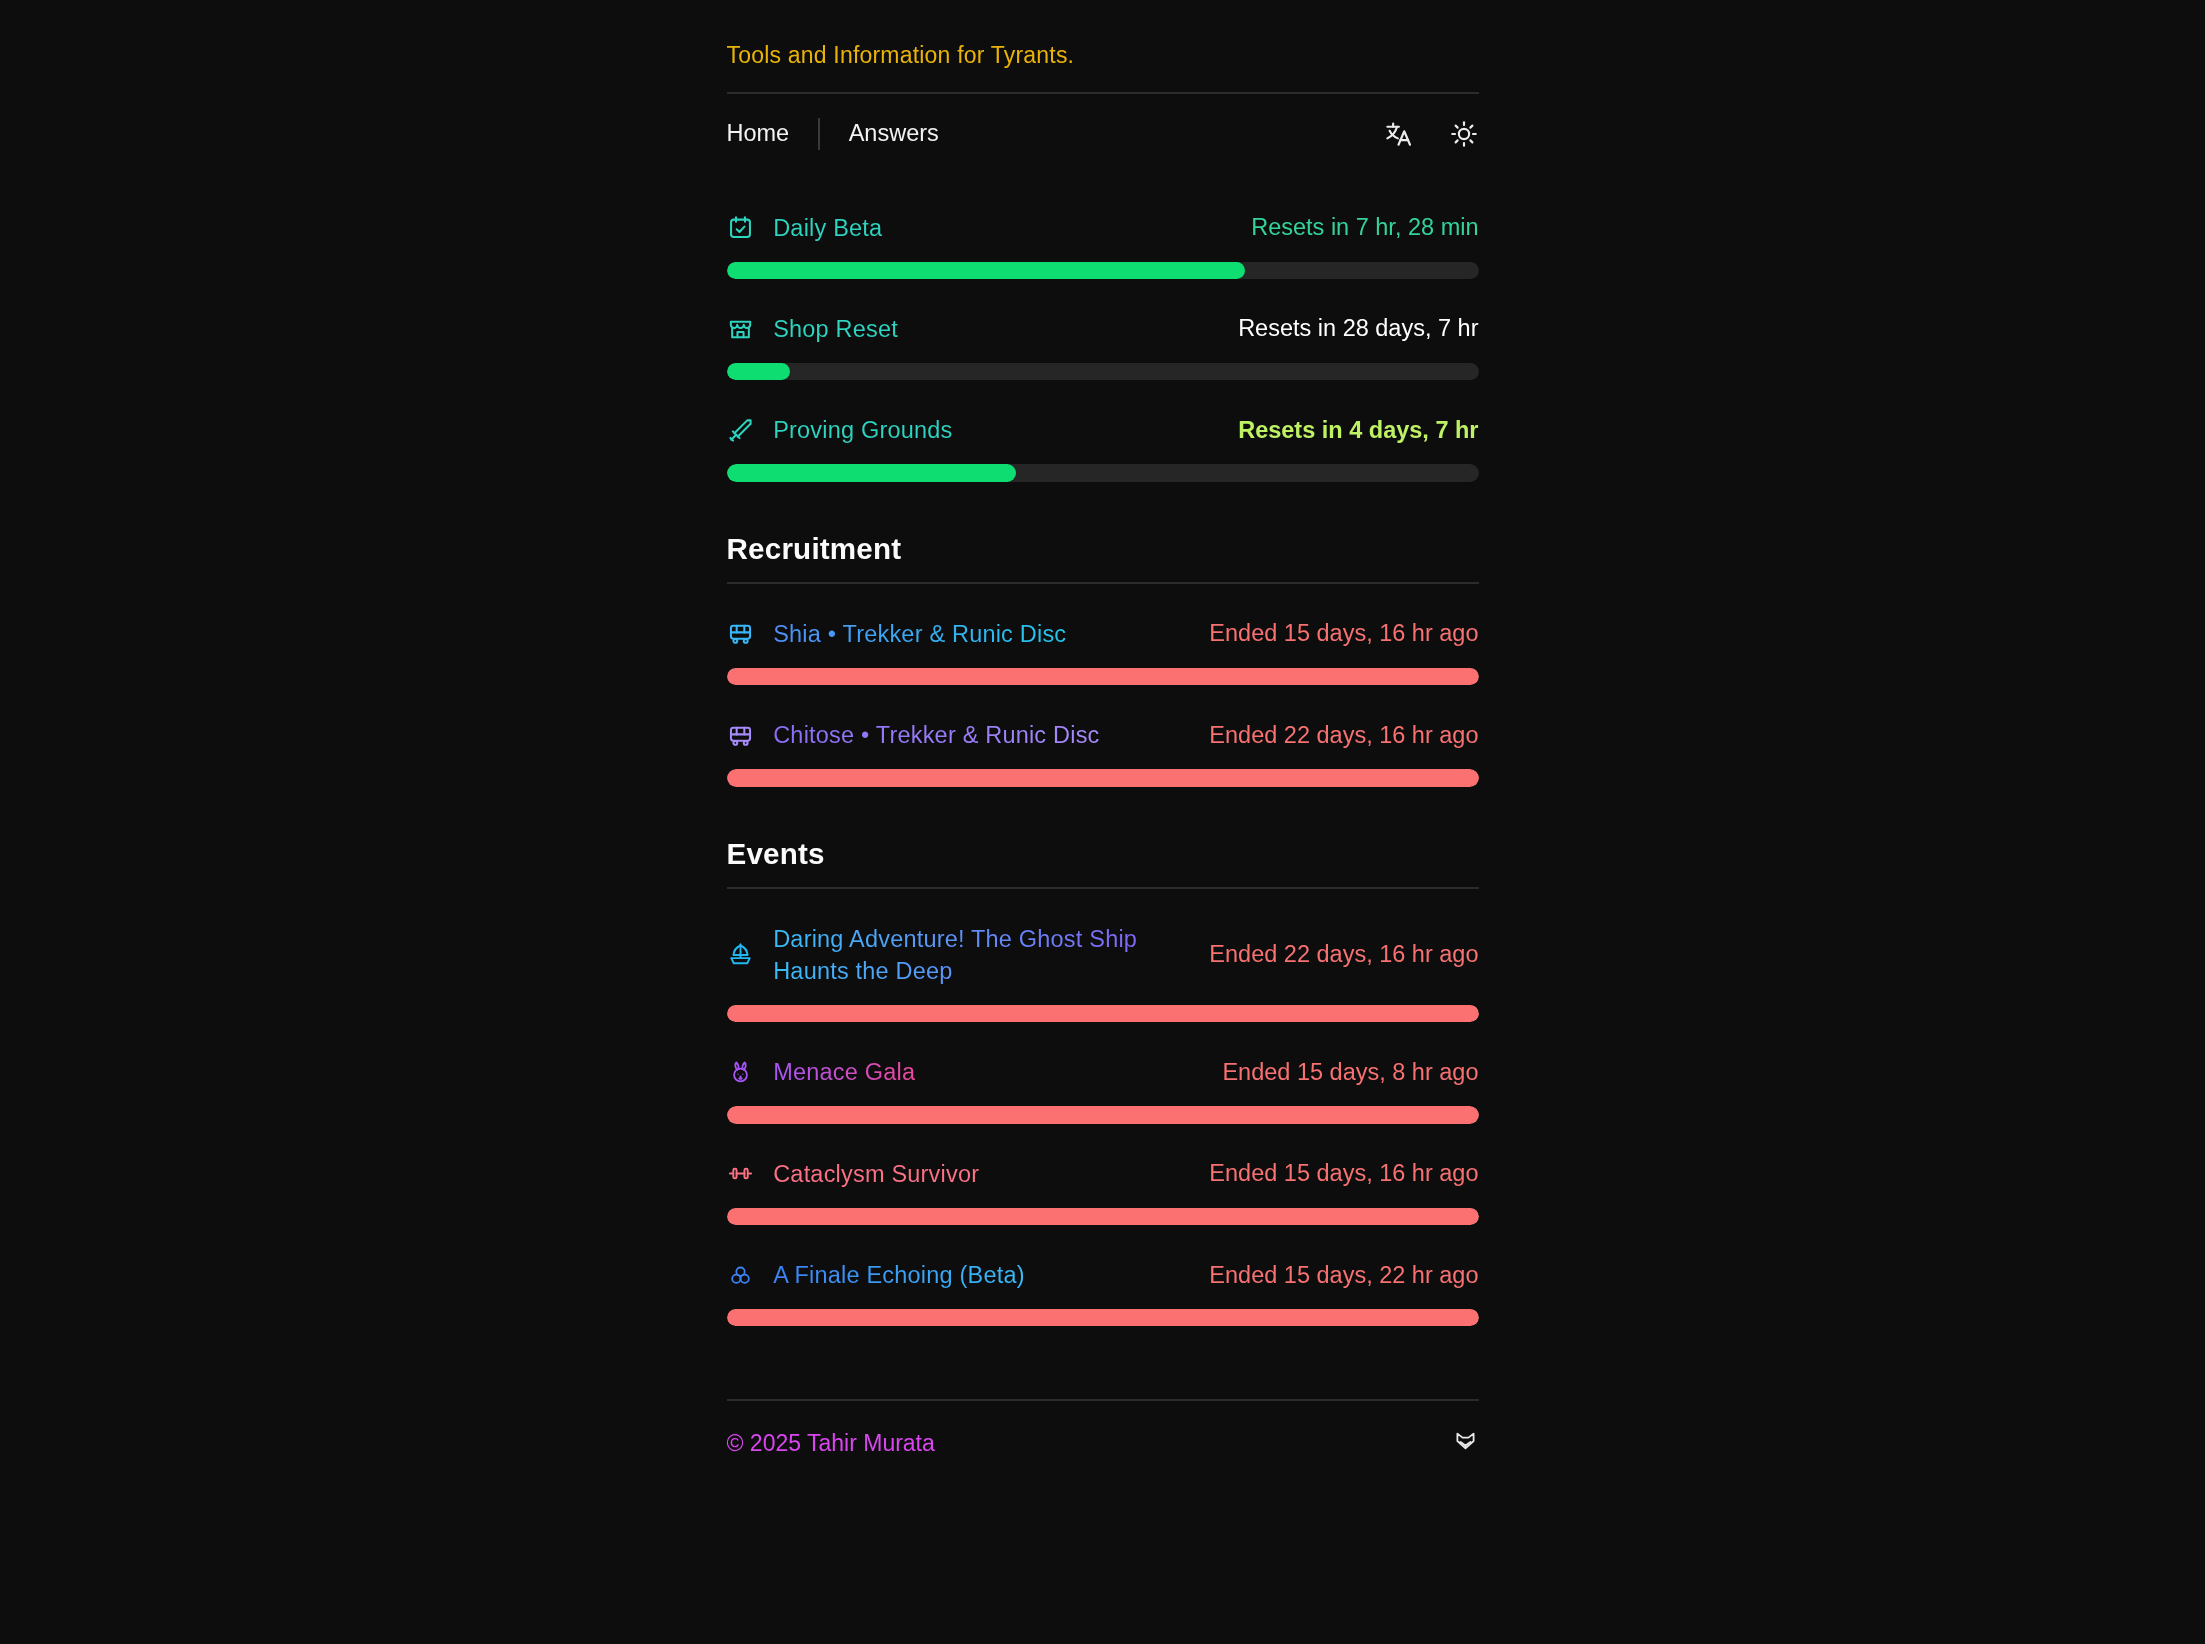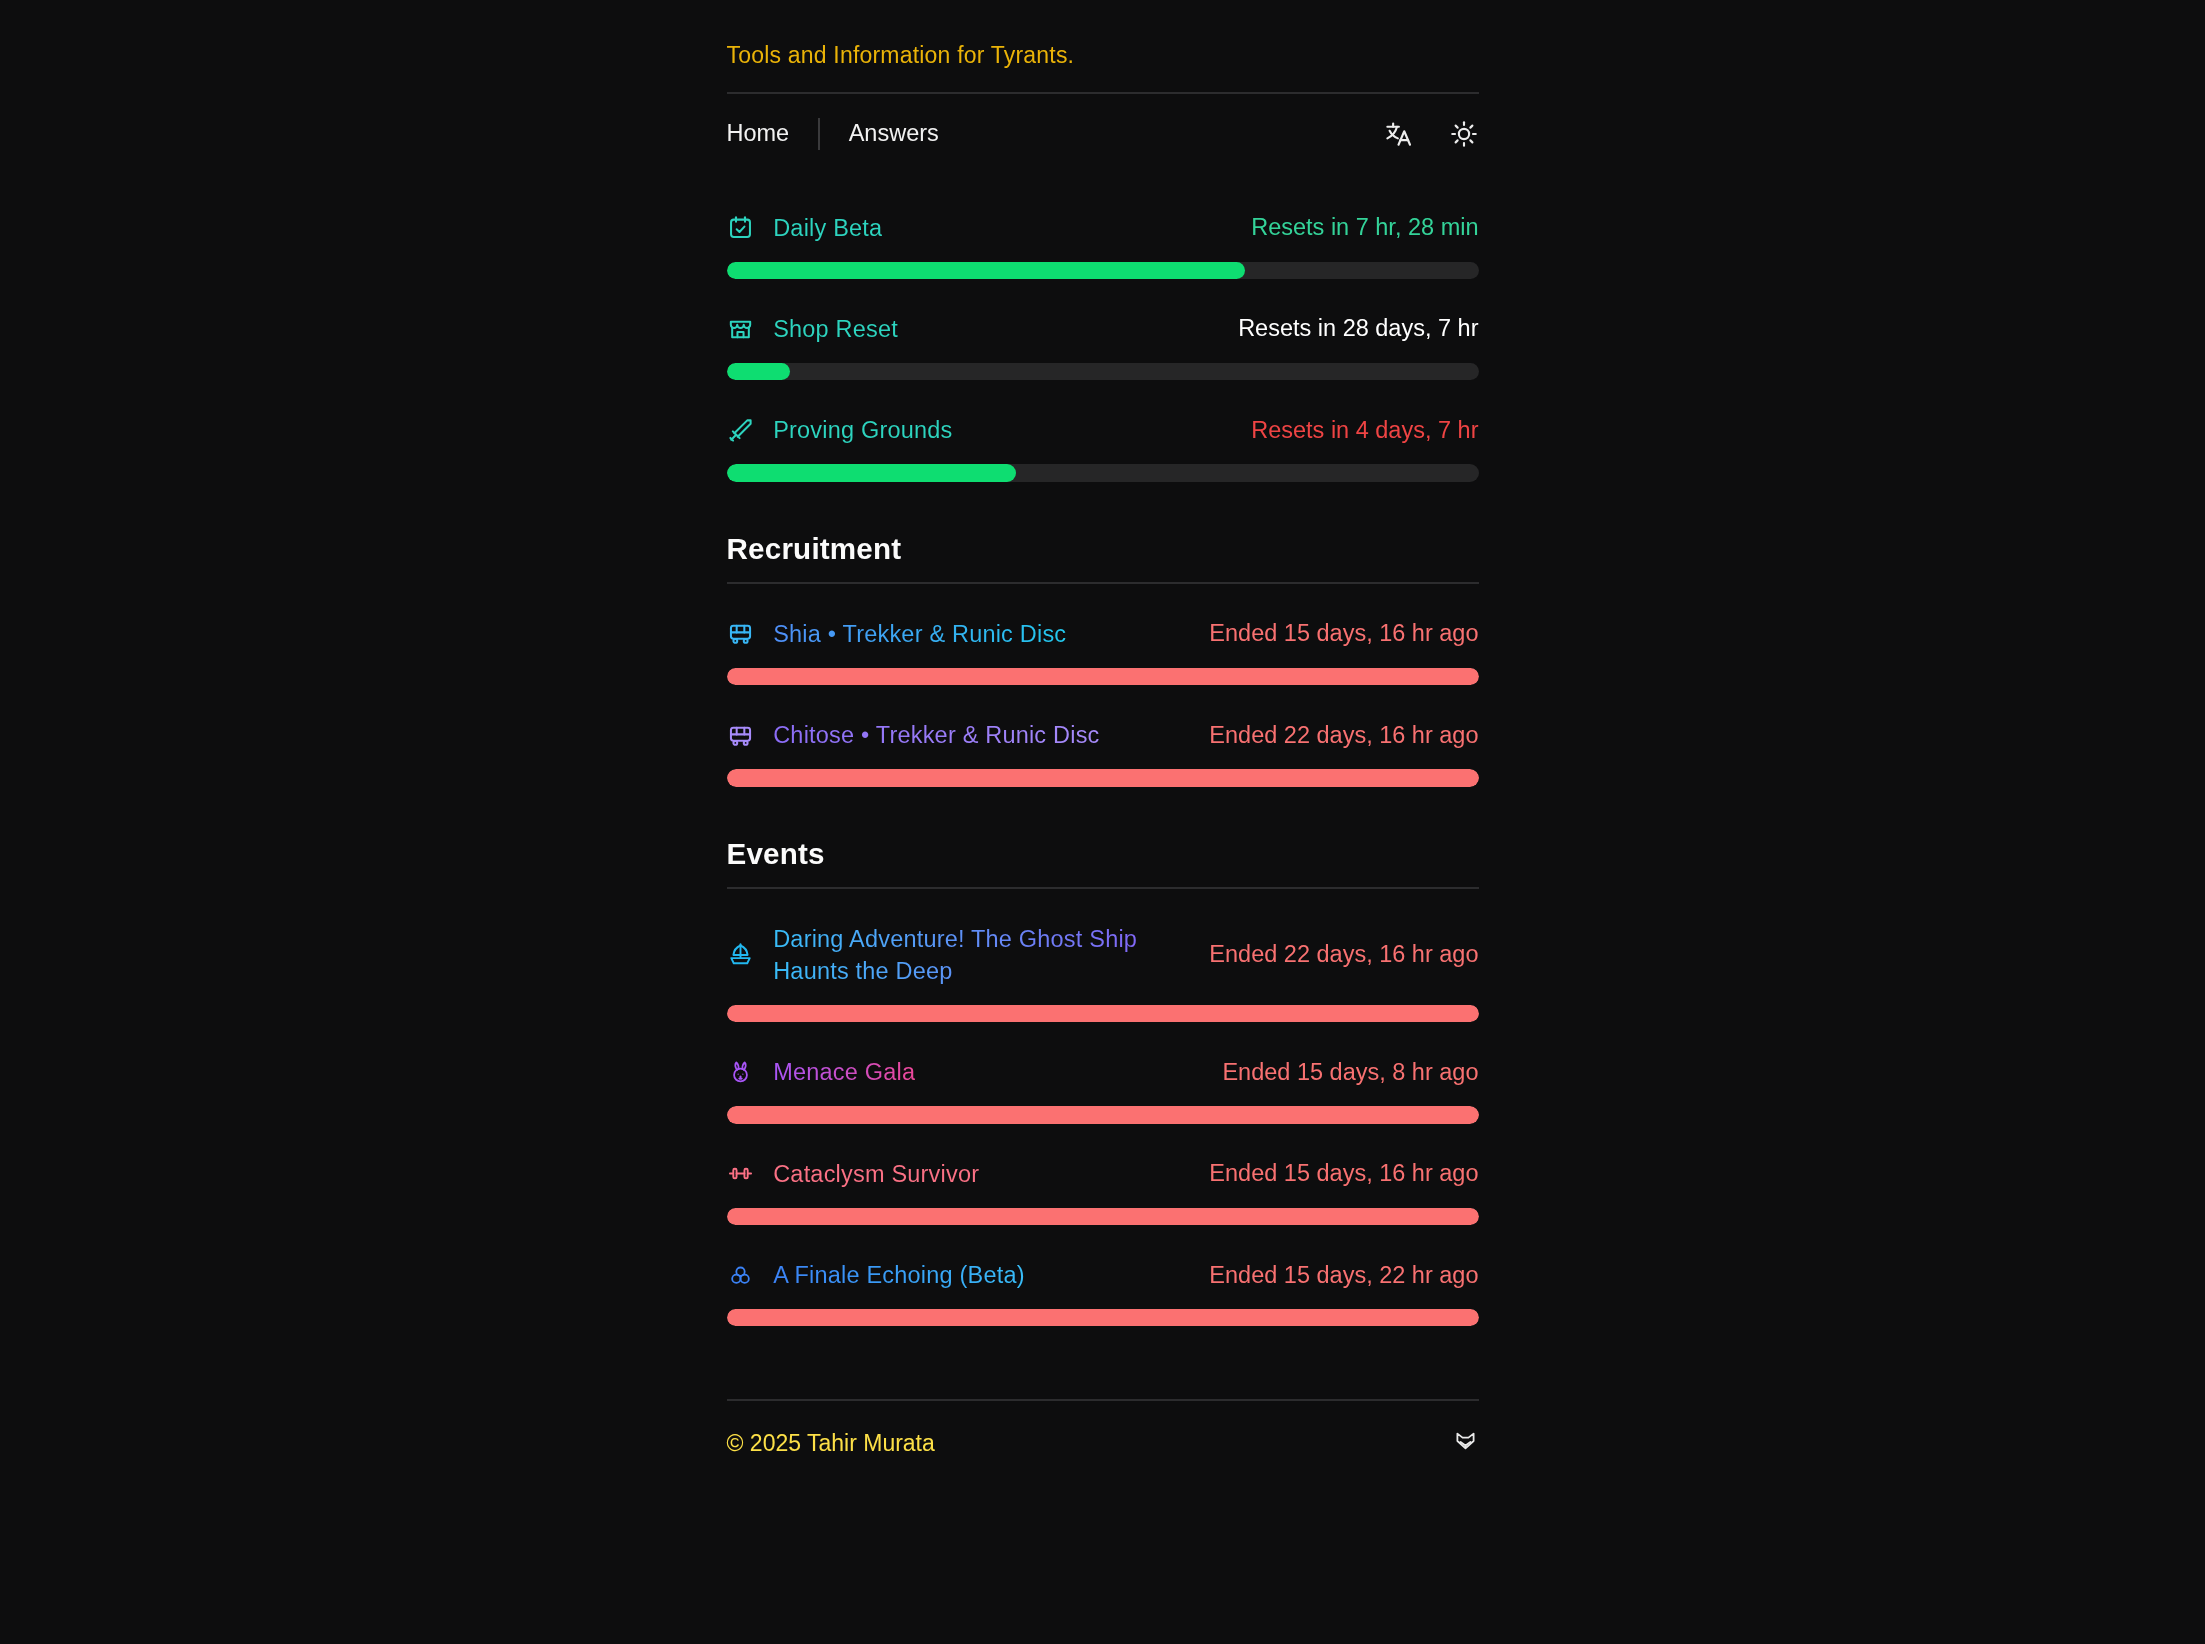--- a/index.html
+++ b/index.html
@@ -44,21 +44,21 @@
 
   
   .section{margin-top:50px;}
   .section-title{font-size:29.6px;font-weight:700;color:#fbfbfb;margin:0;letter-spacing:0.2px;}
   .section .divider{margin-top:16.7px;}
   .section .item-row:first-of-type{margin-top:53px;}
 
   
   .footer-divider{margin-top:73px;}
   .footer{display:flex;align-items:center;padding:29px 0;}
-  .footer-text{font-size:23px;color:#fde047;}
+  .footer-text{font-size:23px;color:#d946ef;}
   .footer-icon{margin-left:auto;width:27px;height:27px;color:#e8e8e8;cursor:pointer;display:inline-flex;}
   .footer-icon svg{width:100%;height:100%;}
 </style>
 </head>
 <body>
 
 <div class="container">
 
   <div class="tagline">Tools and Information for Tyrants.</div>
   <div class="divider top"></div>
@@ -141,21 +141,21 @@
           <span class="icon" style="color: rgb(45, 212, 191);">
             <svg viewBox="0 0 24 24" fill="none" stroke="currentColor" stroke-width="1.8" stroke-linecap="round" stroke-linejoin="round">
               <path d="M9.5 17.5 21 6V3h-3L6.5 14.5"></path>
               <path d="M11.2 18.8l-6-6"></path>
               <path d="M8.2 15.8l-4.4 4.4"></path>
               <path d="M5.4 21l-2.4-2.4"></path>
             </svg>
           </span>
           <span class="row-label grad" style="background-image: linear-gradient(90deg, rgb(45, 212, 191), rgb(45, 212, 191));">Proving Grounds</span>
         </div>
-        <span class="row-status" style="color: #ef4444;">Resets in 4 days, 7 hr</span>
+        <span class="row-status" style="color: #bef264; font-weight: bold;">Resets in 4 days, 7 hr</span>
       </div>
       <div class="bar">
         <div class="bar-fill" style="width: 38.5%; background: rgb(14, 221, 113);"></div>
       </div>
     </div>
 
   </div>
 
   <div class="section">
     <h2 class="section-title">Recruitment</h2>

